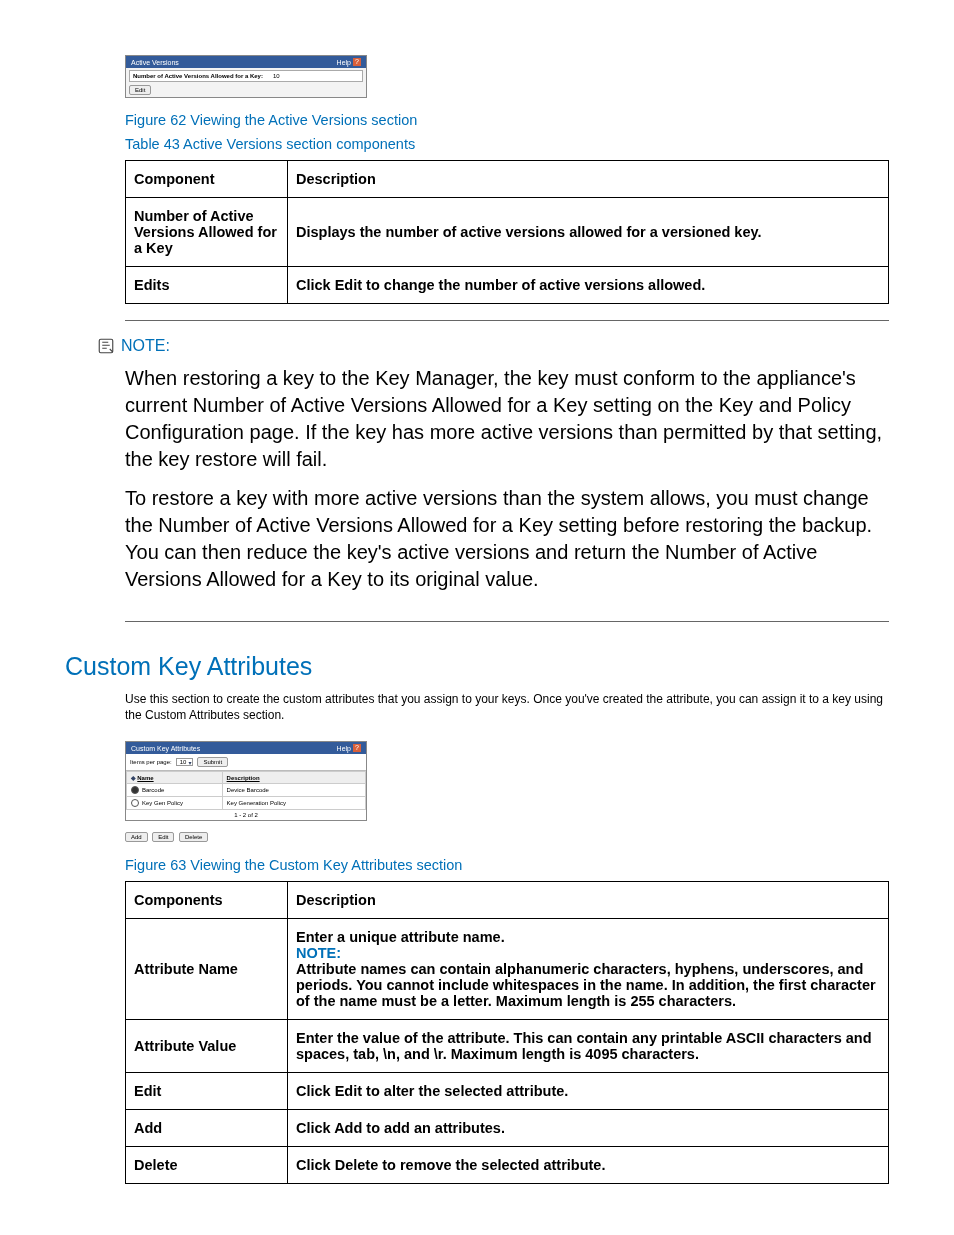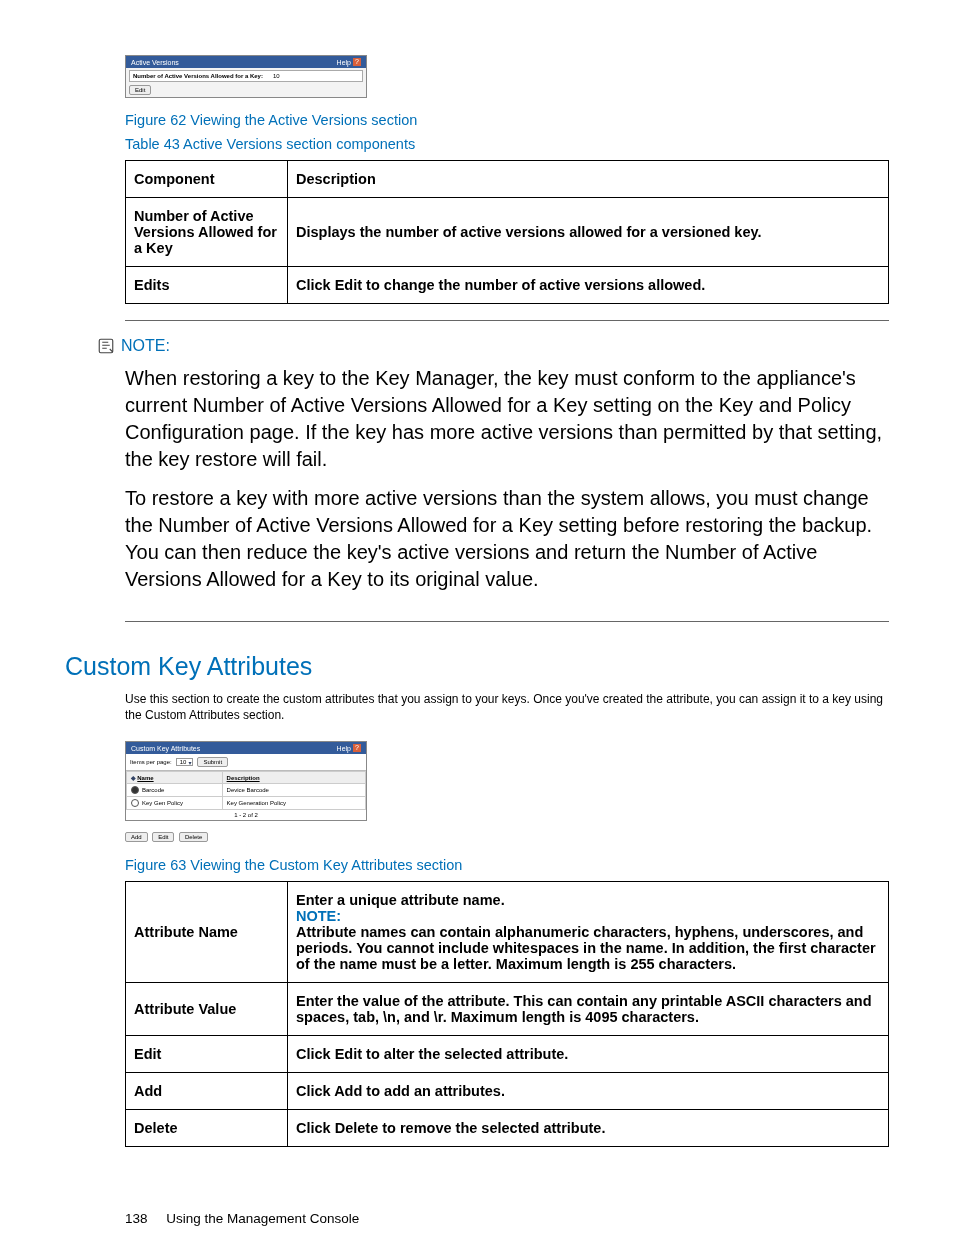--- a/index.html
+++ b/index.html
@@ -293,20 +293,24 @@
     <div class="btn-row">
       <span class="mini-btn">Add</span>
       <span class="mini-btn">Edit</span>
       <span class="mini-btn">Delete</span>
     </div>
 
     <div class="caption">Figure 63 Viewing the Custom Key Attributes section</div>
 
     <table class="doc-table">
       <tbody>
+          <tr>
+        <th class="col1">Components</th>
+        <th>Description</th>
+      </tr>
       <tr>
         <td class="col1">Attribute Name</td>
         <td>
           <span>Enter a unique attribute name.</span><br>
           <span class="inline-note">NOTE:</span><br>
           <span>Attribute names can contain alphanumeric characters, hyphens, underscores, and periods. You cannot include whitespaces in the name. In addition, the first character of the name must be a letter. Maximum length is 255 characters.</span>
         </td>
       </tr>
       <tr>
         <td class="col1">Attribute Value</td>

